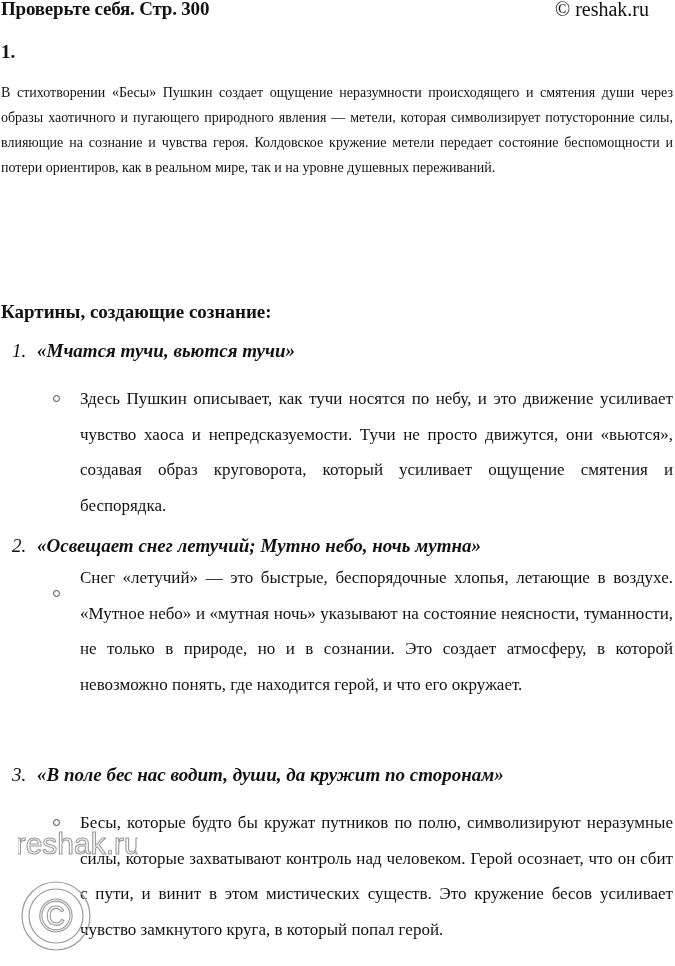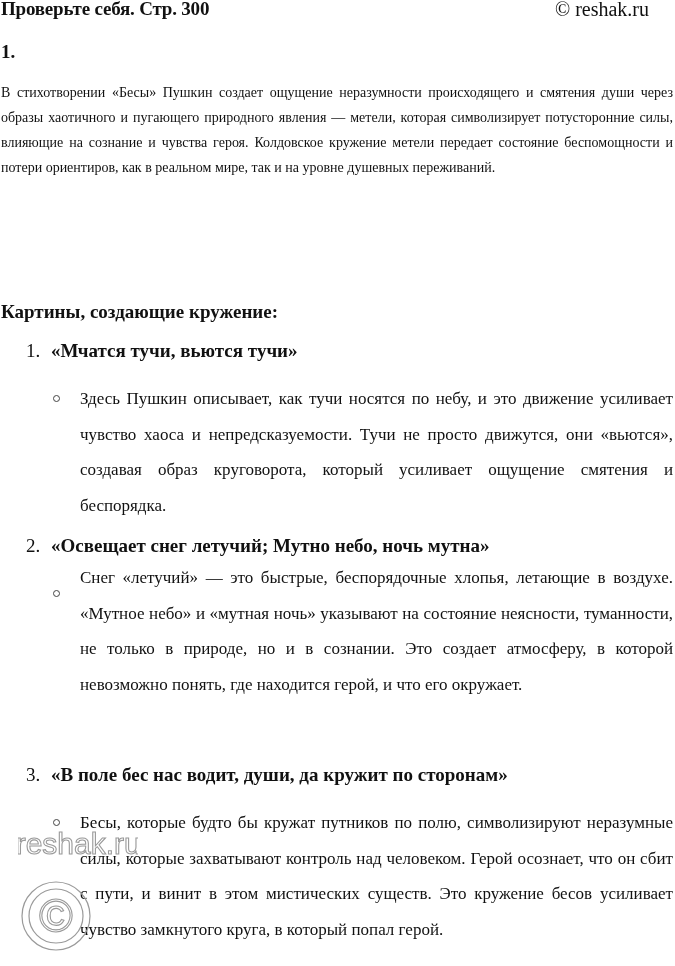--- a/index.html
+++ b/index.html
@@ -27,22 +27,22 @@
     position: absolute; left: 1px; width: 672px;
     font-size: 14px; line-height: 25px;
     text-align: justify; text-align-last: left;
   }
   .intro { top: 80px; }
   .section-heading {
     position: absolute; left: 1px; top: 301px;
     font-size: 19px; font-weight: bold;
   }
   .item-heading {
-    position: absolute; left: 26px;
-    font-size: 19px; font-weight: bold;
+    position: absolute; left: 12px;
+    font-size: 19px; font-weight: bold; font-style: italic;
   }
   .item-num { display: inline-block; width: 25px; font-weight: normal; }
   .bullet {
     position: absolute; left: 53px;
     width: 5px; height: 5px; border: 1.3px solid #444; border-radius: 50%;
   }
   .item-text {
     position: absolute; left: 80px; width: 593px;
     font-size: 17px; line-height: 35.5px;
     text-align: justify; text-align-last: left;
@@ -57,21 +57,21 @@
 
 <div class="header">
   <div class="header-title">Проверьте себя. Стр. 300</div>
   <div class="header-site">© reshak.ru</div>
 </div>
 
 <div class="task-number">1.</div>
 
 <div class="para intro">В стихотворении «Бесы» Пушкин создает ощущение неразумности происходящего и смятения души через образы хаотичного и пугающего природного явления — метели, которая символизирует потусторонние силы, влияющие на сознание и чувства героя. Колдовское кружение метели передает состояние беспомощности и потери ориентиров, как в реальном мире, так и на уровне душевных переживаний.</div>
 
-<div class="section-heading">Картины, создающие кружение:</div>
+<div class="section-heading">Картины, создающие сознание:</div>
 
 <div class="item-heading" style="top:340px;">
   <span class="item-num">1.</span><span>«Мчатся тучи, вьются тучи»</span>
 </div>
 <div class="bullet" style="top:395px;"></div>
 <div class="item-text" style="top:381px;">Здесь Пушкин описывает, как тучи носятся по небу, и это движение усиливает чувство хаоса и непредсказуемости. Тучи не просто движутся, они «вьются», создавая образ круговорота, который усиливает ощущение смятения и беспорядка.</div>
 
 <div class="item-heading" style="top:535px;">
   <span class="item-num">2.</span><span>«Освещает снег летучий; Мутно небо, ночь мутна»</span>
 </div>

